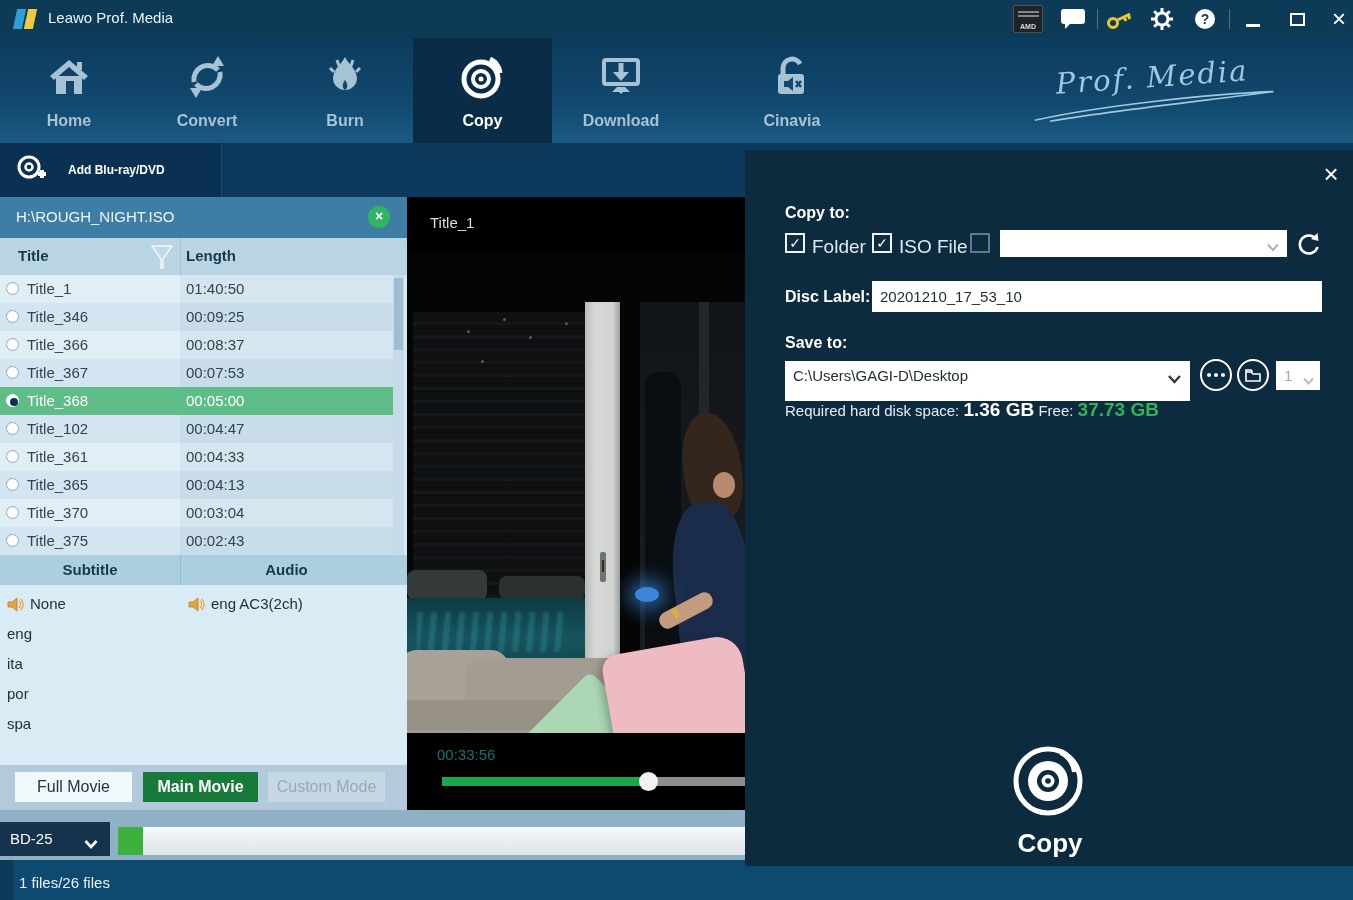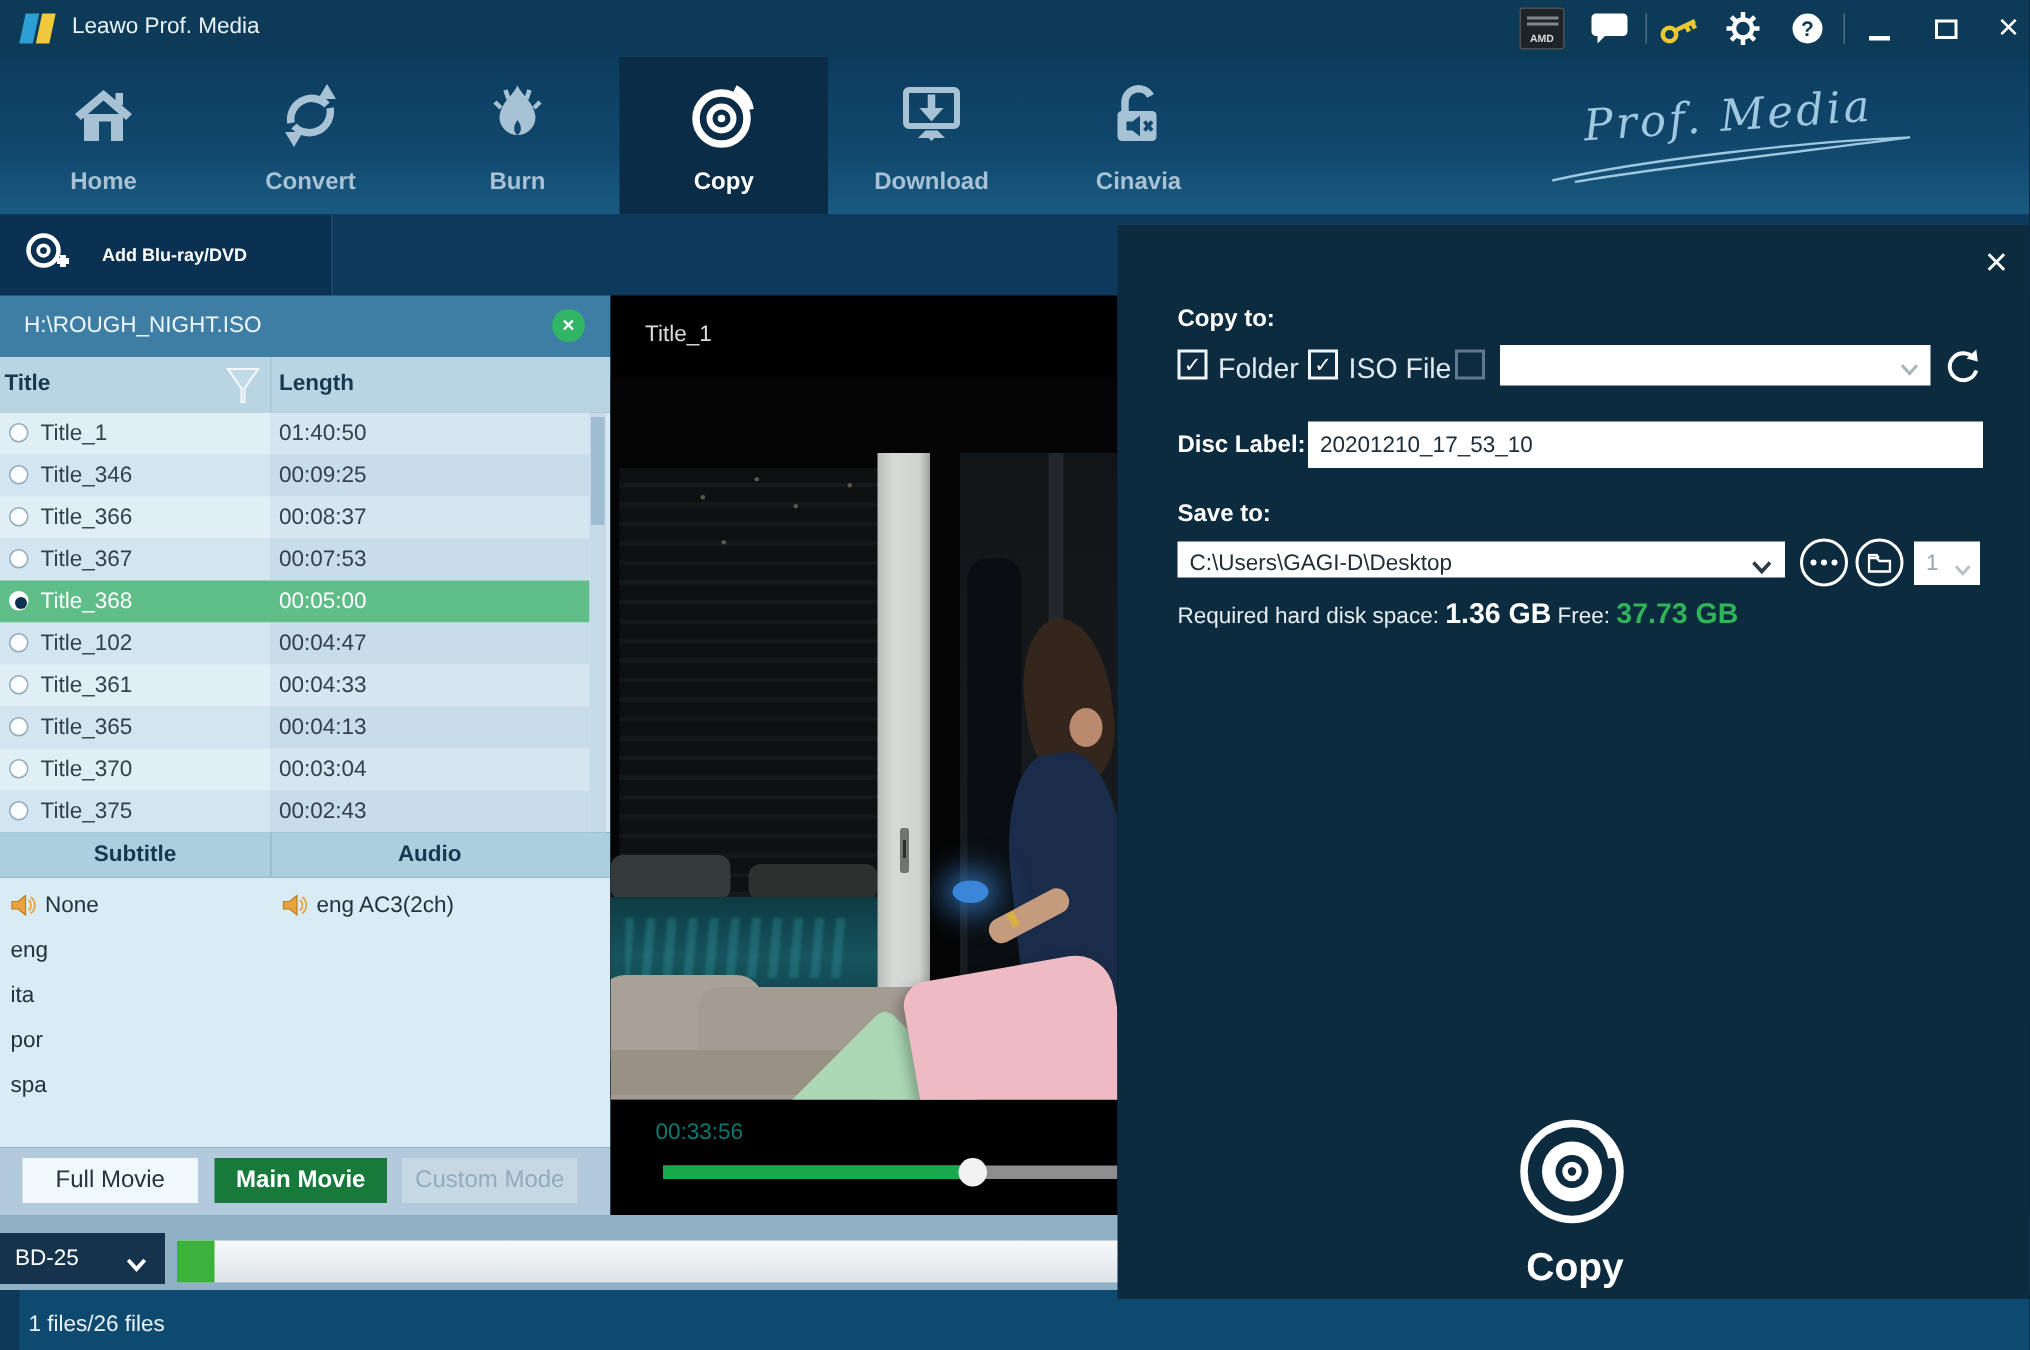--- a/index.html
+++ b/index.html
@@ -37,21 +37,21 @@
   
   .addbar{position:absolute;left:0;top:143px;width:1353px;height:54px;background:#0d3a5c;}
   .add-btn{position:absolute;left:0;top:0;width:222px;height:54px;background:#0a3152;border-right:1px solid #1c4a6c;display:flex;align-items:center;cursor:pointer;}
   .add-btn .lbl{margin-left:22px;font-size:12px;font-weight:bold;color:#fff;}
 
   
   .tabhdr{position:absolute;left:0;top:197px;width:407px;height:41px;background:#3e7ea4;}
   .tabhdr .path{position:absolute;left:16px;top:11px;font-size:15px;color:#eef6fb;}
   .tab-close{position:absolute;left:368px;top:9px;width:22px;height:22px;border-radius:50%;background:#2fb564;color:#fff;font-size:14px;font-weight:bold;text-align:center;line-height:21px;cursor:pointer;}
   .colhdr{position:absolute;left:0;top:238px;width:407px;height:37px;background:#b9d5e4;}
-  .colhdr .c1{position:absolute;left:3px;top:9px;font-size:15px;font-weight:bold;color:#16384f;}
+  .colhdr .c1{position:absolute;left:18px;top:9px;font-size:15px;font-weight:bold;color:#16384f;}
   .colhdr .c2{position:absolute;left:186px;top:9px;font-size:15px;font-weight:bold;color:#16384f;}
   .colhdr .vline{position:absolute;left:180px;top:0;width:1px;height:37px;background:#a6c4d6;}
   .rows{position:absolute;left:0;top:275px;width:407px;height:280px;background:#d7e8f2;}
   .trow{position:relative;width:407px;height:28px;cursor:pointer;}
   .trow .cell-t{position:absolute;left:0;top:0;width:180px;height:28px;}
   .trow .cell-l{position:absolute;left:180px;top:0;width:213px;height:28px;}
   .trow.odd .cell-t{background:#e0eef6;} .trow.odd .cell-l{background:#d5e6f1;}
   .trow.even .cell-t{background:#d2e5f0;} .trow.even .cell-l{background:#c8dcea;}
   .trow.selected .cell-t,.trow.selected .cell-l{background:#5fbd87;}
   .trow .radio{position:absolute;left:6px;top:7px;width:13px;height:13px;border-radius:50%;border:1.5px solid #93aab9;background:#fbfdfe;}
@@ -111,21 +111,21 @@
   .rpanel{position:absolute;left:745px;top:150px;width:608px;height:716px;background:#0d2b3f;z-index:20;}
   .rp-close{position:absolute;left:573px;top:12px;width:26px;height:26px;color:#fff;font-size:26px;line-height:24px;text-align:center;cursor:pointer;}
   .rp-label{position:absolute;font-size:16px;font-weight:bold;color:#ffffff;}
   .cb{position:absolute;top:83px;width:20px;height:20px;border:2px solid #f2f6f9;background:#0e2c41;color:#fff;font-size:14px;line-height:17px;text-align:center;cursor:pointer;}
   .cb.empty{border-color:#60798c;}
   .cb-lbl{position:absolute;top:86px;font-size:19px;color:#dfe9f0;}
   .rp-dd{position:absolute;left:255px;top:80px;width:287px;height:27px;background:#fff;cursor:pointer;}
   .rp-dd .chev{position:absolute;right:8px;top:8px;}
   .refresh{position:absolute;left:551px;top:81px;width:24px;height:24px;cursor:pointer;}
   .disc-input{position:absolute;left:127px;top:131px;width:450px;height:31px;background:#fff;border:none;font-size:15px;color:#1d2c36;padding:0 8px;outline:none;}
-  .save-dd{position:absolute;left:40px;top:211px;width:405px;height:24px;background:#fff;cursor:pointer;}
+  .save-dd{position:absolute;left:40px;top:211px;width:405px;height:40px;background:#fff;cursor:pointer;}
   .save-dd .txt{position:absolute;left:8px;top:6px;font-size:15px;color:#222e36;}
   .save-dd .chev{position:absolute;right:9px;top:9px;}
   .circ-btn{position:absolute;top:209px;width:32px;height:32px;border:2px solid #fff;border-radius:50%;cursor:pointer;display:flex;align-items:center;justify-content:center;}
   .dots span{display:inline-block;width:4px;height:4px;border-radius:50%;background:#fff;margin:0 1.5px;}
   .copies-dd{position:absolute;left:531px;top:211px;width:44px;height:29px;background:#fff;cursor:pointer;}
   .copies-dd .txt{position:absolute;left:8px;top:6px;font-size:15px;color:#9aa5ad;}
   .copies-dd .chev{position:absolute;right:6px;top:10px;}
   .req-line{position:absolute;left:40px;top:249px;font-size:15px;color:#e6eef4;}
   .req-line .big{font-size:19px;font-weight:bold;color:#fff;}
   .req-line .free{font-size:19px;font-weight:bold;color:#2fb457;}
@@ -252,21 +252,21 @@
     <div class="nav-item" style="left:552px;">
       <span><svg width="46" height="46" viewBox="0 0 46 46">
             <rect x="6" y="6" width="34" height="24" rx="2" fill="none" stroke="#a7c2d4" stroke-width="4"></rect>
             <line x1="23" y1="9" x2="23" y2="20" stroke="#a7c2d4" stroke-width="5"></line>
             <polygon points="23,27 15,18 31,18" fill="#a7c2d4"></polygon>
             <polygon points="14,38 32,38 27,33 19,33" fill="#a7c2d4"></polygon>
             <polygon points="23,40 18,35 28,35" fill="#a7c2d4"></polygon>
           </svg></span>
       <span class="lbl">Download</span>
     </div>
-    <div class="nav-item" style="left:690px;">
+    <div class="nav-item" style="left:723px;">
       <span><svg width="46" height="46" viewBox="0 0 46 46">
             <path d="M14 20 v-6 a9 9 0 0 1 17-4" stroke="#a7c2d4" stroke-width="5" fill="none"></path>
             <rect x="9" y="20" width="26" height="20" rx="3" fill="#a7c2d4"></rect>
             <polygon points="15,27 19,27 24,23 24,37 19,33 15,33" fill="#11486d"></polygon>
             <path d="M27 27 l5 6 M32 27 l-5 6" stroke="#11486d" stroke-width="2.5"></path>
           </svg></span>
       <span class="lbl">Cinavia</span>
     </div>
     <div class="brand">
       <div class="txt">Prof. Media</div>

